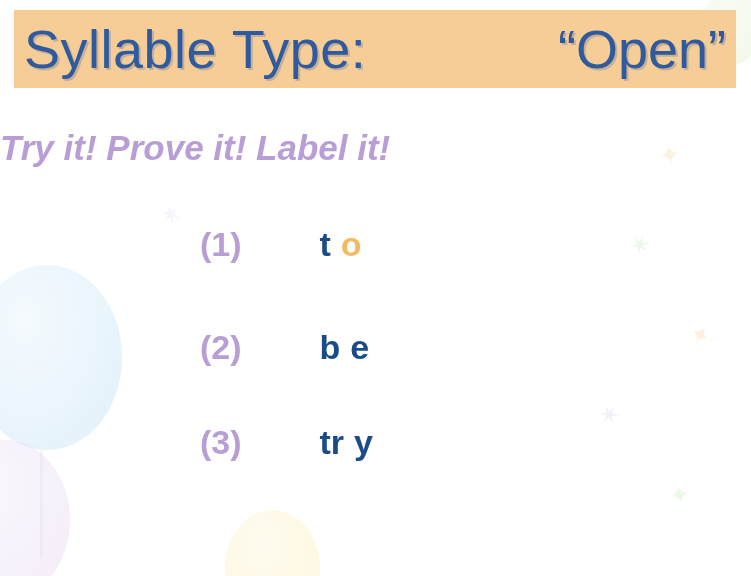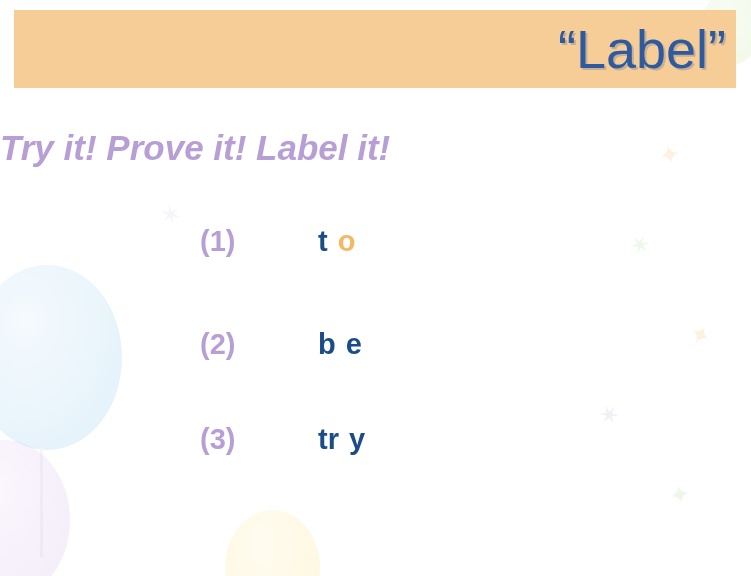--- a/index.html
+++ b/index.html
@@ -45,21 +45,21 @@
     text-align: left;
     font-size: 35px;
     font-weight: bold;
     font-style: italic;
     color: #b79fd6;
     z-index: 2;
   }
   .row {
     position: absolute;
     left: 200px;
-    font-size: 29px;
+    font-size: 34px;
     font-weight: bold;
     z-index: 2;
   }
   .row1 { top: 225px; }
   .row2 { top: 328px; }
   .row3 { top: 423px; }
   .num { color: #b79fd6; display: inline-block; width: 110px; }
   .consonant { color: #1b4c87; }
   .vowel-o { color: #f5b760; }
   .vowel-default { color: #1b4c87; }
@@ -124,21 +124,22 @@
   <div class="balloon b-green"></div>
   <div class="confetti c1">✦</div>
   <div class="confetti c2">✶</div>
   <div class="confetti c3">✦</div>
   <div class="confetti c4">✶</div>
   <div class="confetti c5">✦</div>
   <div class="confetti c6">✶</div>
 </div>
 
 <div class="title-bar">
-  <span class="title-right">“Label”</span>
+  <span class="title-left">Syllable Type:</span>
+  <span class="title-right">“Open”</span>
 </div>
 
 <div class="subtitle">Try it!  Prove it!  Label it!</div>
 
 <div class="row row1">
   <span class="num">(1)</span>
   <span class="consonant">t</span><span class="sp"></span><span class="vowel-o">o</span>
 </div>
 
 <div class="row row2">

